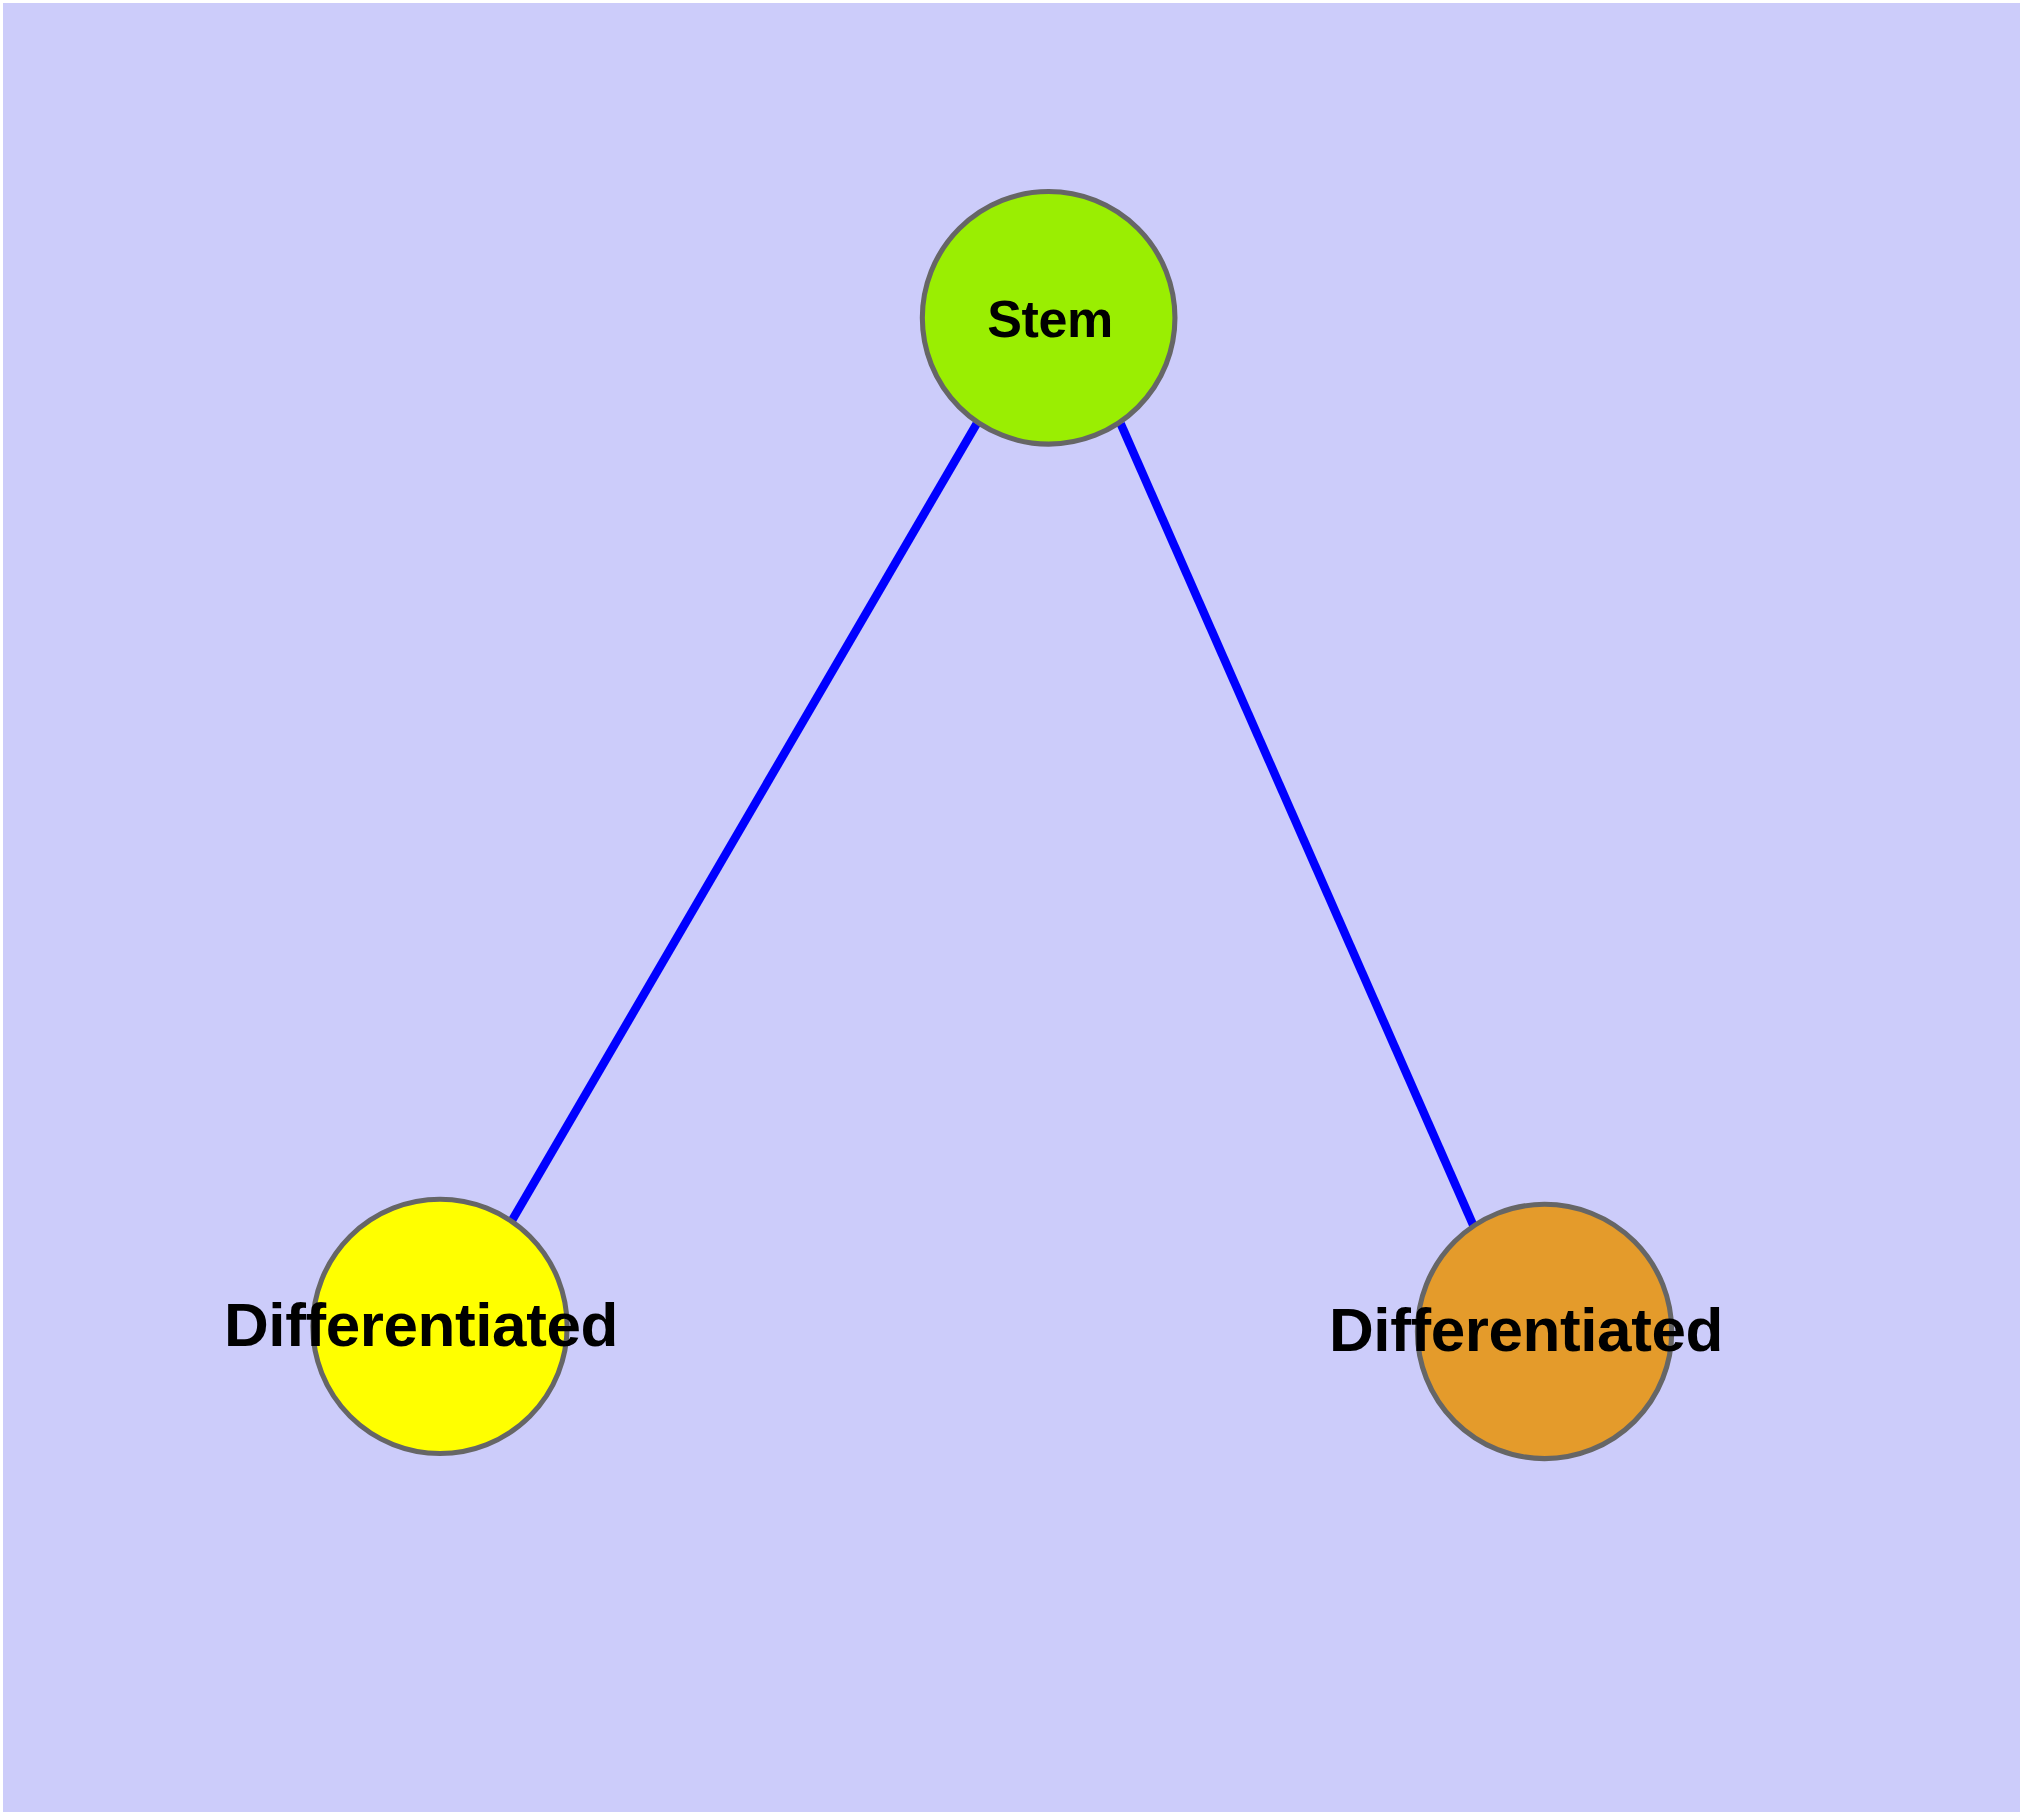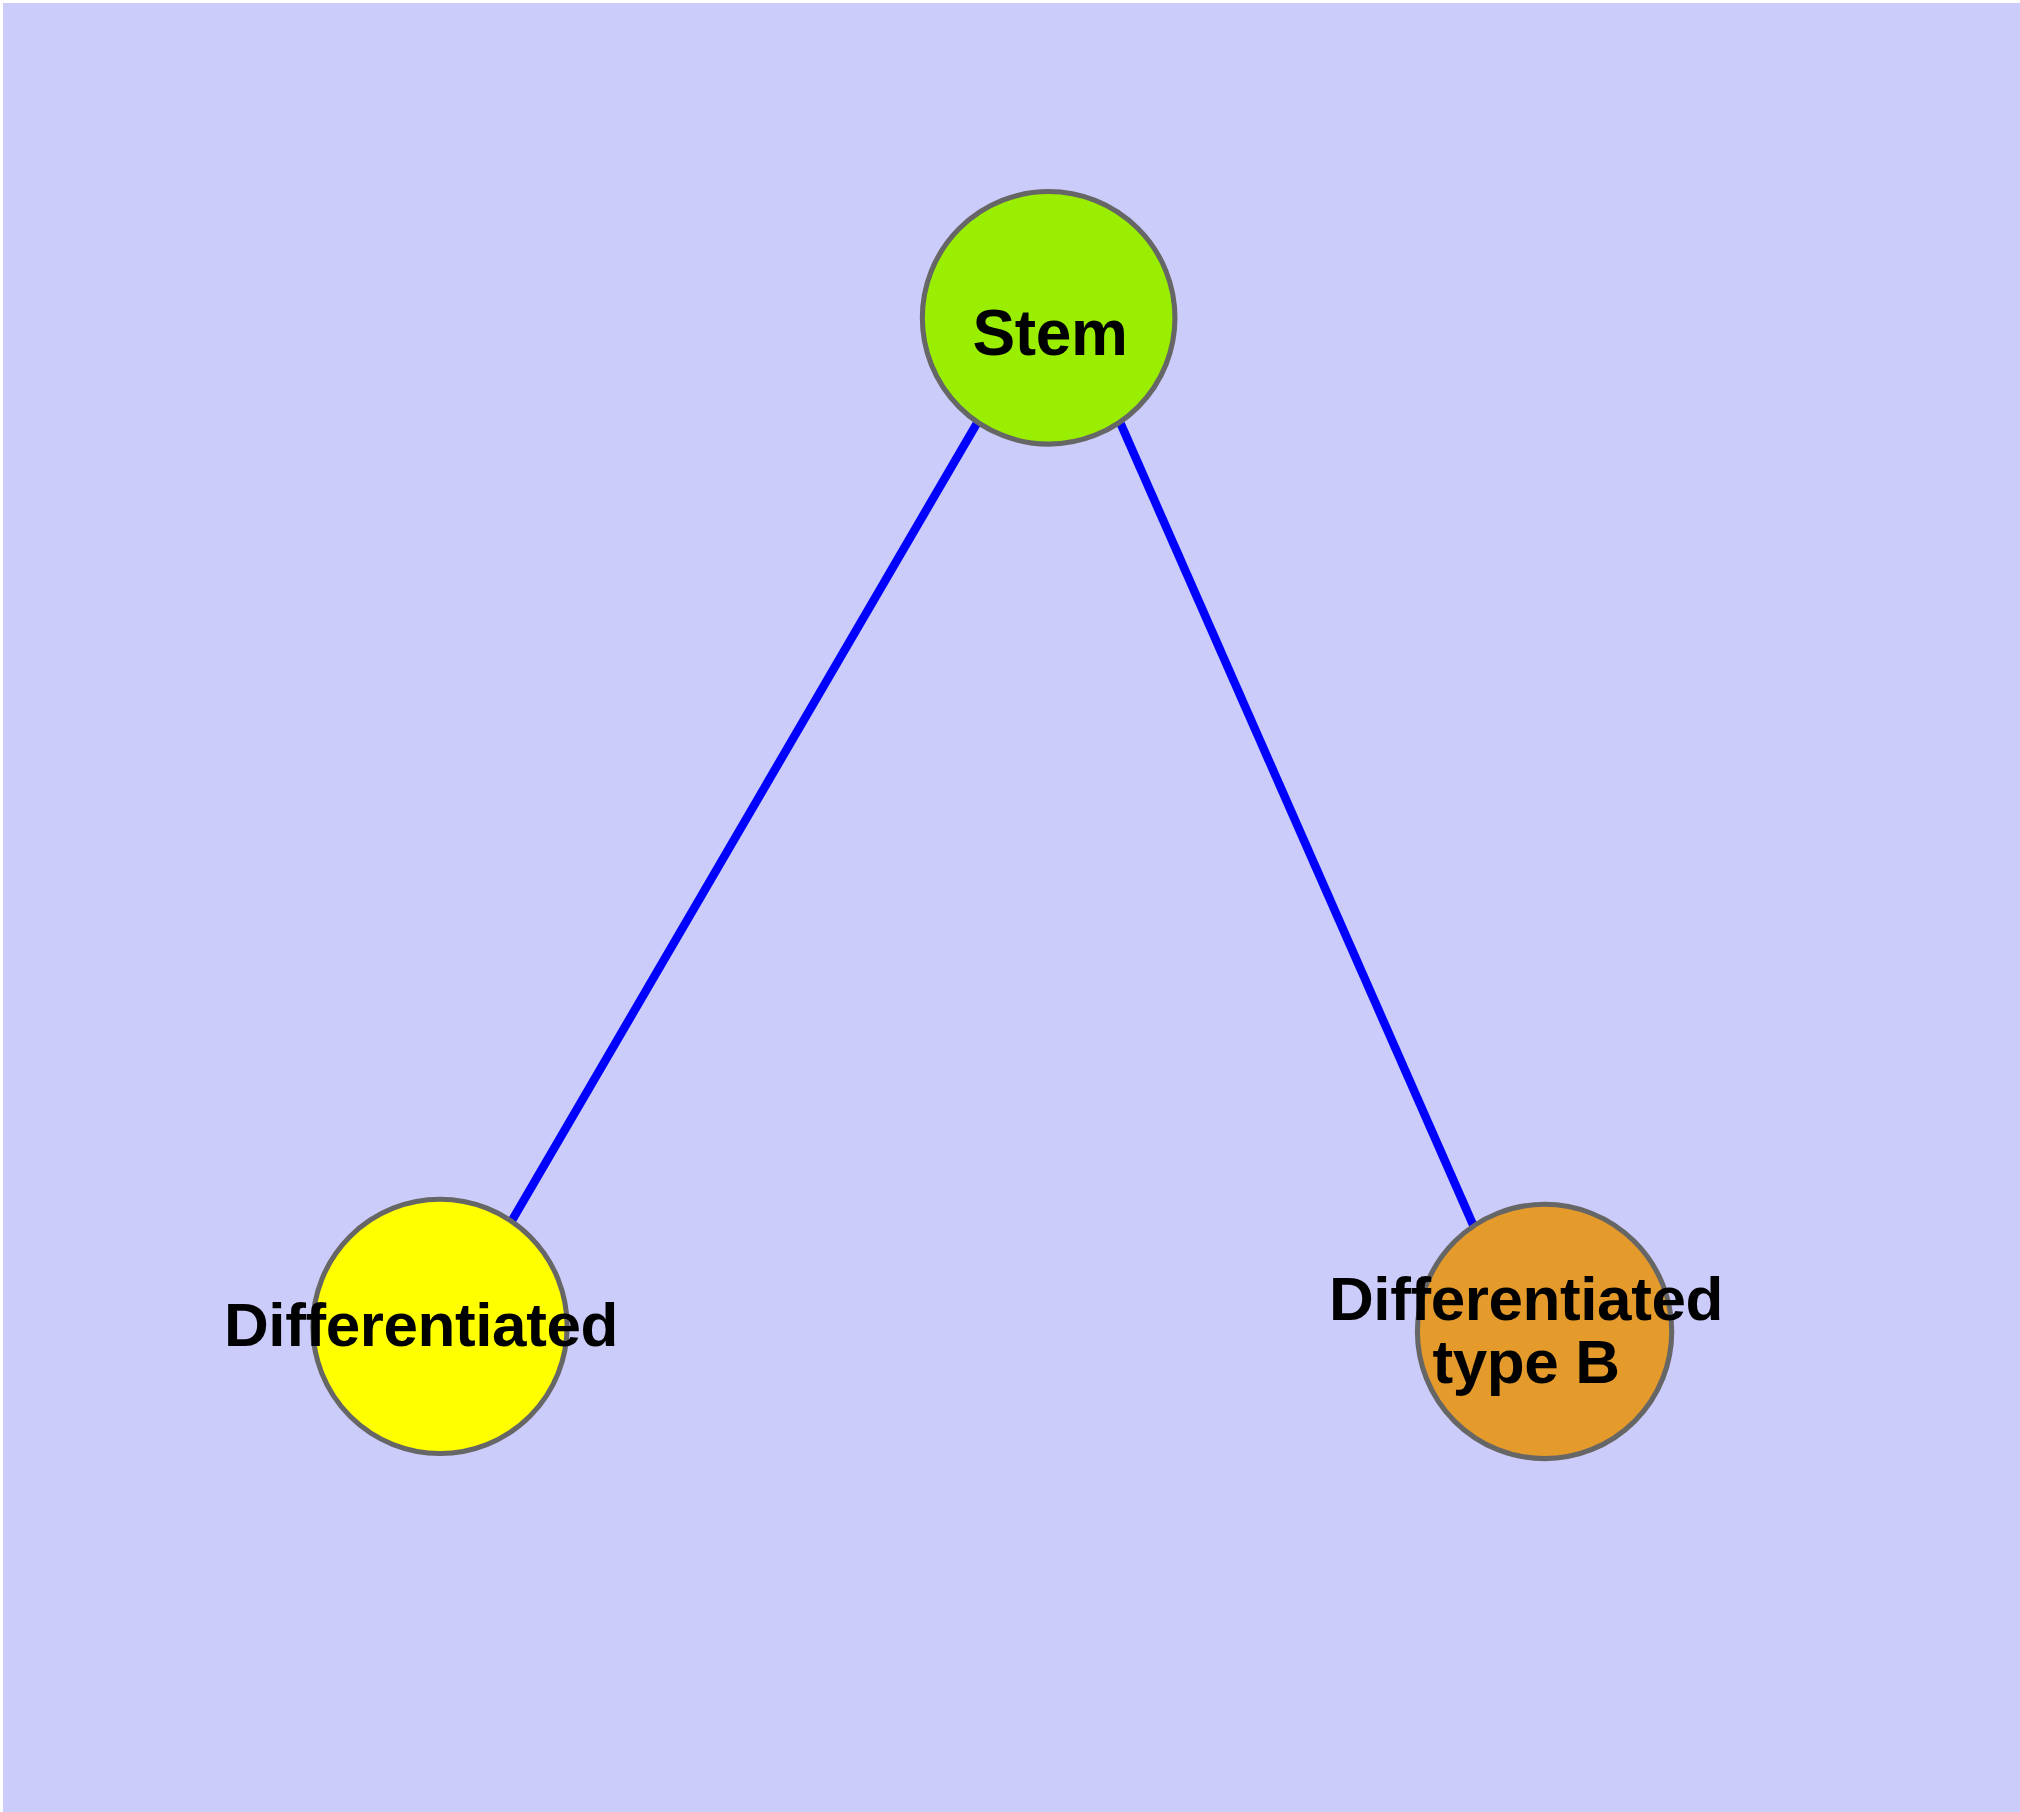--- a/index.html
+++ b/index.html
@@ -46,21 +46,21 @@
     position: absolute;
     color: #000000;
     font-weight: bold;
     text-align: center;
     white-space: nowrap;
     line-height: 1.02;
     letter-spacing: -0.4px;
     transform: translate(-50%, -50%);
     pointer-events: none;
   }
-  .label-stem   { font-size: 64px; margin-top: 14px; }
+  .label-stem   { font-size: 52px; }
   .label-typea  { font-size: 62px; }
   .label-typeb  { font-size: 62px; }
 </style>
 </head>
 <body>
 
 <div id="canvas">
   <div id="plot-area"></div>
 
   <svg id="graph-svg" viewBox="0 0 2384 2138" preserveAspectRatio="none">
@@ -78,16 +78,15 @@
   <div class="node-label label-stem" style="left:1050px; top:320px;">
     <span>Stem</span>
   </div>
 
   <div class="node-label label-typea" style="left:421px; top:1325px;">
     <div>Differentiated</div>
   </div>
 
   <div class="node-label label-typeb" style="left:1526px; top:1330px;">
     <div>Differentiated</div>
-    <div>type B</div>
   </div>
 </div>
 
 
 </body></html>

